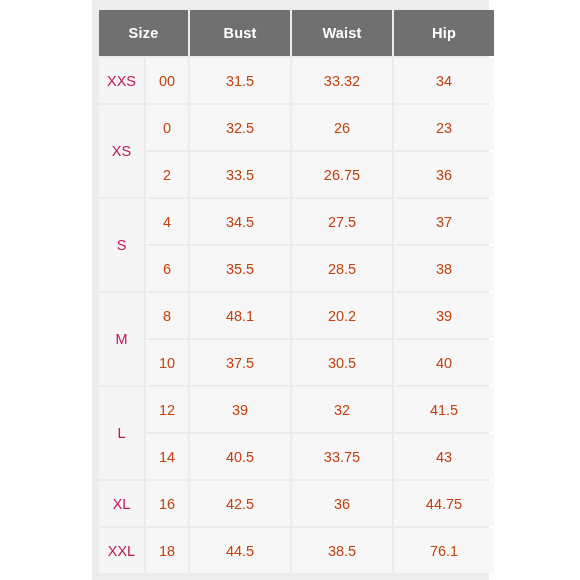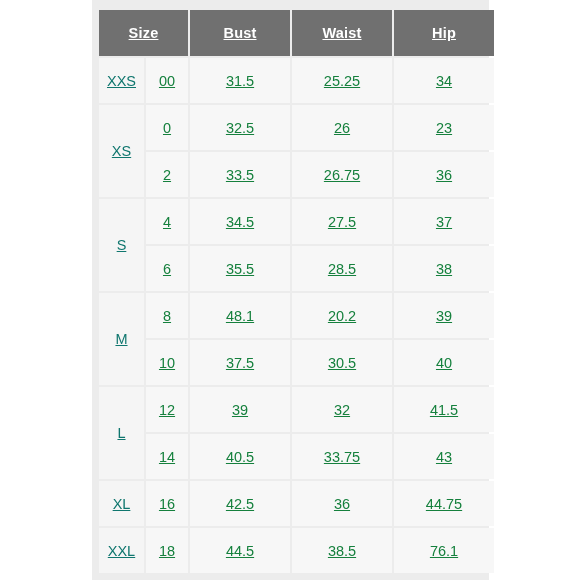--- a/index.html
+++ b/index.html
@@ -40,45 +40,44 @@
     table-layout: fixed;
   }
 
   .size-table th,
   .size-table td {
     padding: 0;
     margin: 0;
     text-align: center;
     vertical-align: middle;
     font-weight: normal;
-    text-decoration: underline;
   }
 
   
   .size-table thead th {
     background: #707070;
     color: #ffffff;
     font-size: 14.5px;
     font-weight: bold;
     height: 46px;
     letter-spacing: 0.2px;
   }
 
   
   .size-table tbody td {
     background: #f7f7f7;
-    color: #15803d;
+    color: #c2410c;
     font-size: 14.5px;
     height: 45px;
   }
 
   
   .size-table tbody td.letter-cell {
     background: #f5f5f5;
-    color: #0f766e;
+    color: #be185d;
   }
 
   
   col.col-letter { width: 45px; }
   col.col-number { width: 42px; }
   col.col-bust   { width: 100px; }
   col.col-waist  { width: 100px; }
   col.col-hip    { width: 100px; }
 </style>
 </head>
@@ -100,21 +99,21 @@
             <th colspan="1">Bust</th>
             <th colspan="1">Waist</th>
             <th colspan="1">Hip</th>
           </tr>
       </thead>
       <tbody>
           <tr>
             <td class="letter-cell" rowspan="1">XXS</td>
             <td>00</td>
             <td>31.5</td>
-            <td>25.25</td>
+            <td>33.32</td>
             <td>34</td>
           </tr>
           <tr>
             <td class="letter-cell" rowspan="2">XS</td>
             <td>0</td>
             <td>32.5</td>
             <td>26</td>
             <td>23</td>
           </tr>
           <tr>

